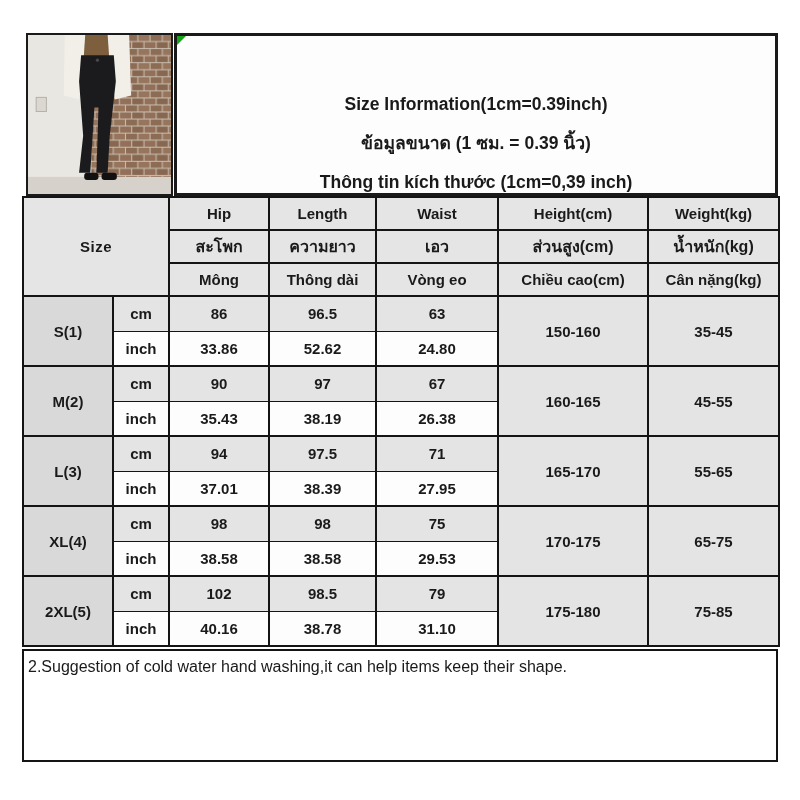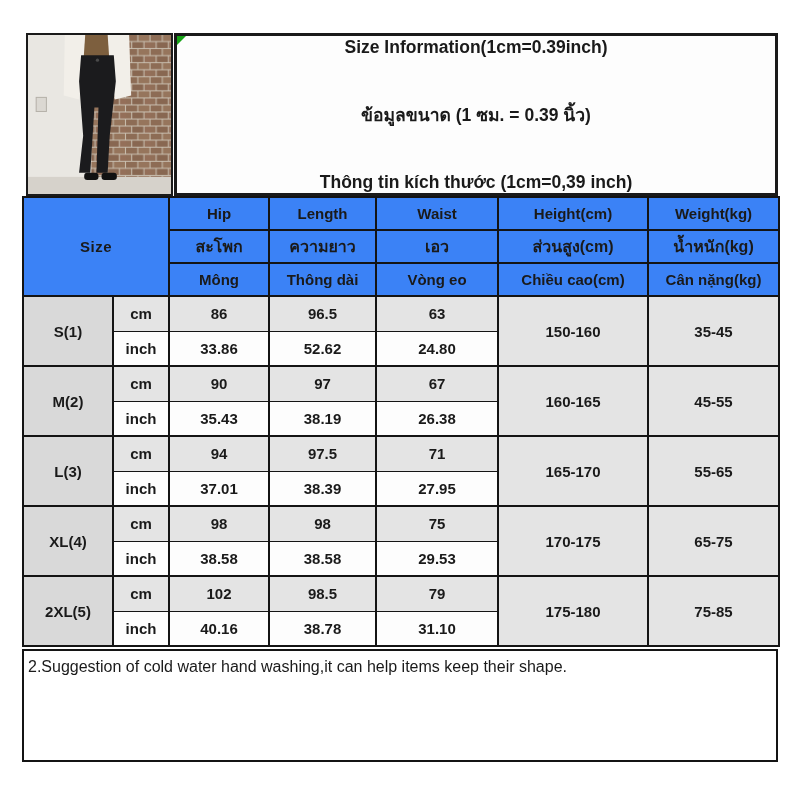--- a/index.html
+++ b/index.html
@@ -22,22 +22,22 @@
     flex: 0 0 auto;
     overflow: hidden;
   }
   .photo-box svg { display: block; width: 100%; height: 100%; }
   .title-box {
     flex: 1 1 auto;
     border: 3px solid #1a1a1a;
     margin-left: 1px;
     position: relative;
     display: flex; flex-direction: column;
-    justify-content: space-between; align-items: center;
-    gap: 5px;
+    justify-content: flex-end; align-items: center;
+    gap: 17px;
     background: #fdfdfd;
   }
   .corner-marker {
     position: absolute; top: 0; left: 0;
     width: 0; height: 0;
     border-top: 9px solid #17a317;
     border-right: 9px solid transparent;
   }
   .title-line { font-weight: bold; font-size: 17.5px; line-height: 22px; }
 
@@ -51,21 +51,21 @@
   table.size-table td {
     border: 2px solid #141414;
     text-align: center;
     vertical-align: middle;
     font-weight: bold;
     font-size: 15px;
     padding: 0;
     overflow: hidden;
   }
   tr.hrow { height: 33px; }
-  tr.hrow td { background: #3b82f6; }
+  tr.hrow td { background: #e5e5e5; }
   tr.hrow.th-row td { font-size: 16px; }
   td.size-head {
     background: #d7d7d7;
     font-size: 30px;
     letter-spacing: 0.5px;
   }
   tr.cm-row { height: 35px; }
   tr.inch-row { height: 35px; }
   tr.cm-row td { background: #e4e4e4; border-bottom-width: 1px; margin-left: 20px; }
   tr.inch-row td { background: #fdfdfd; border-top-width: 1px; }

